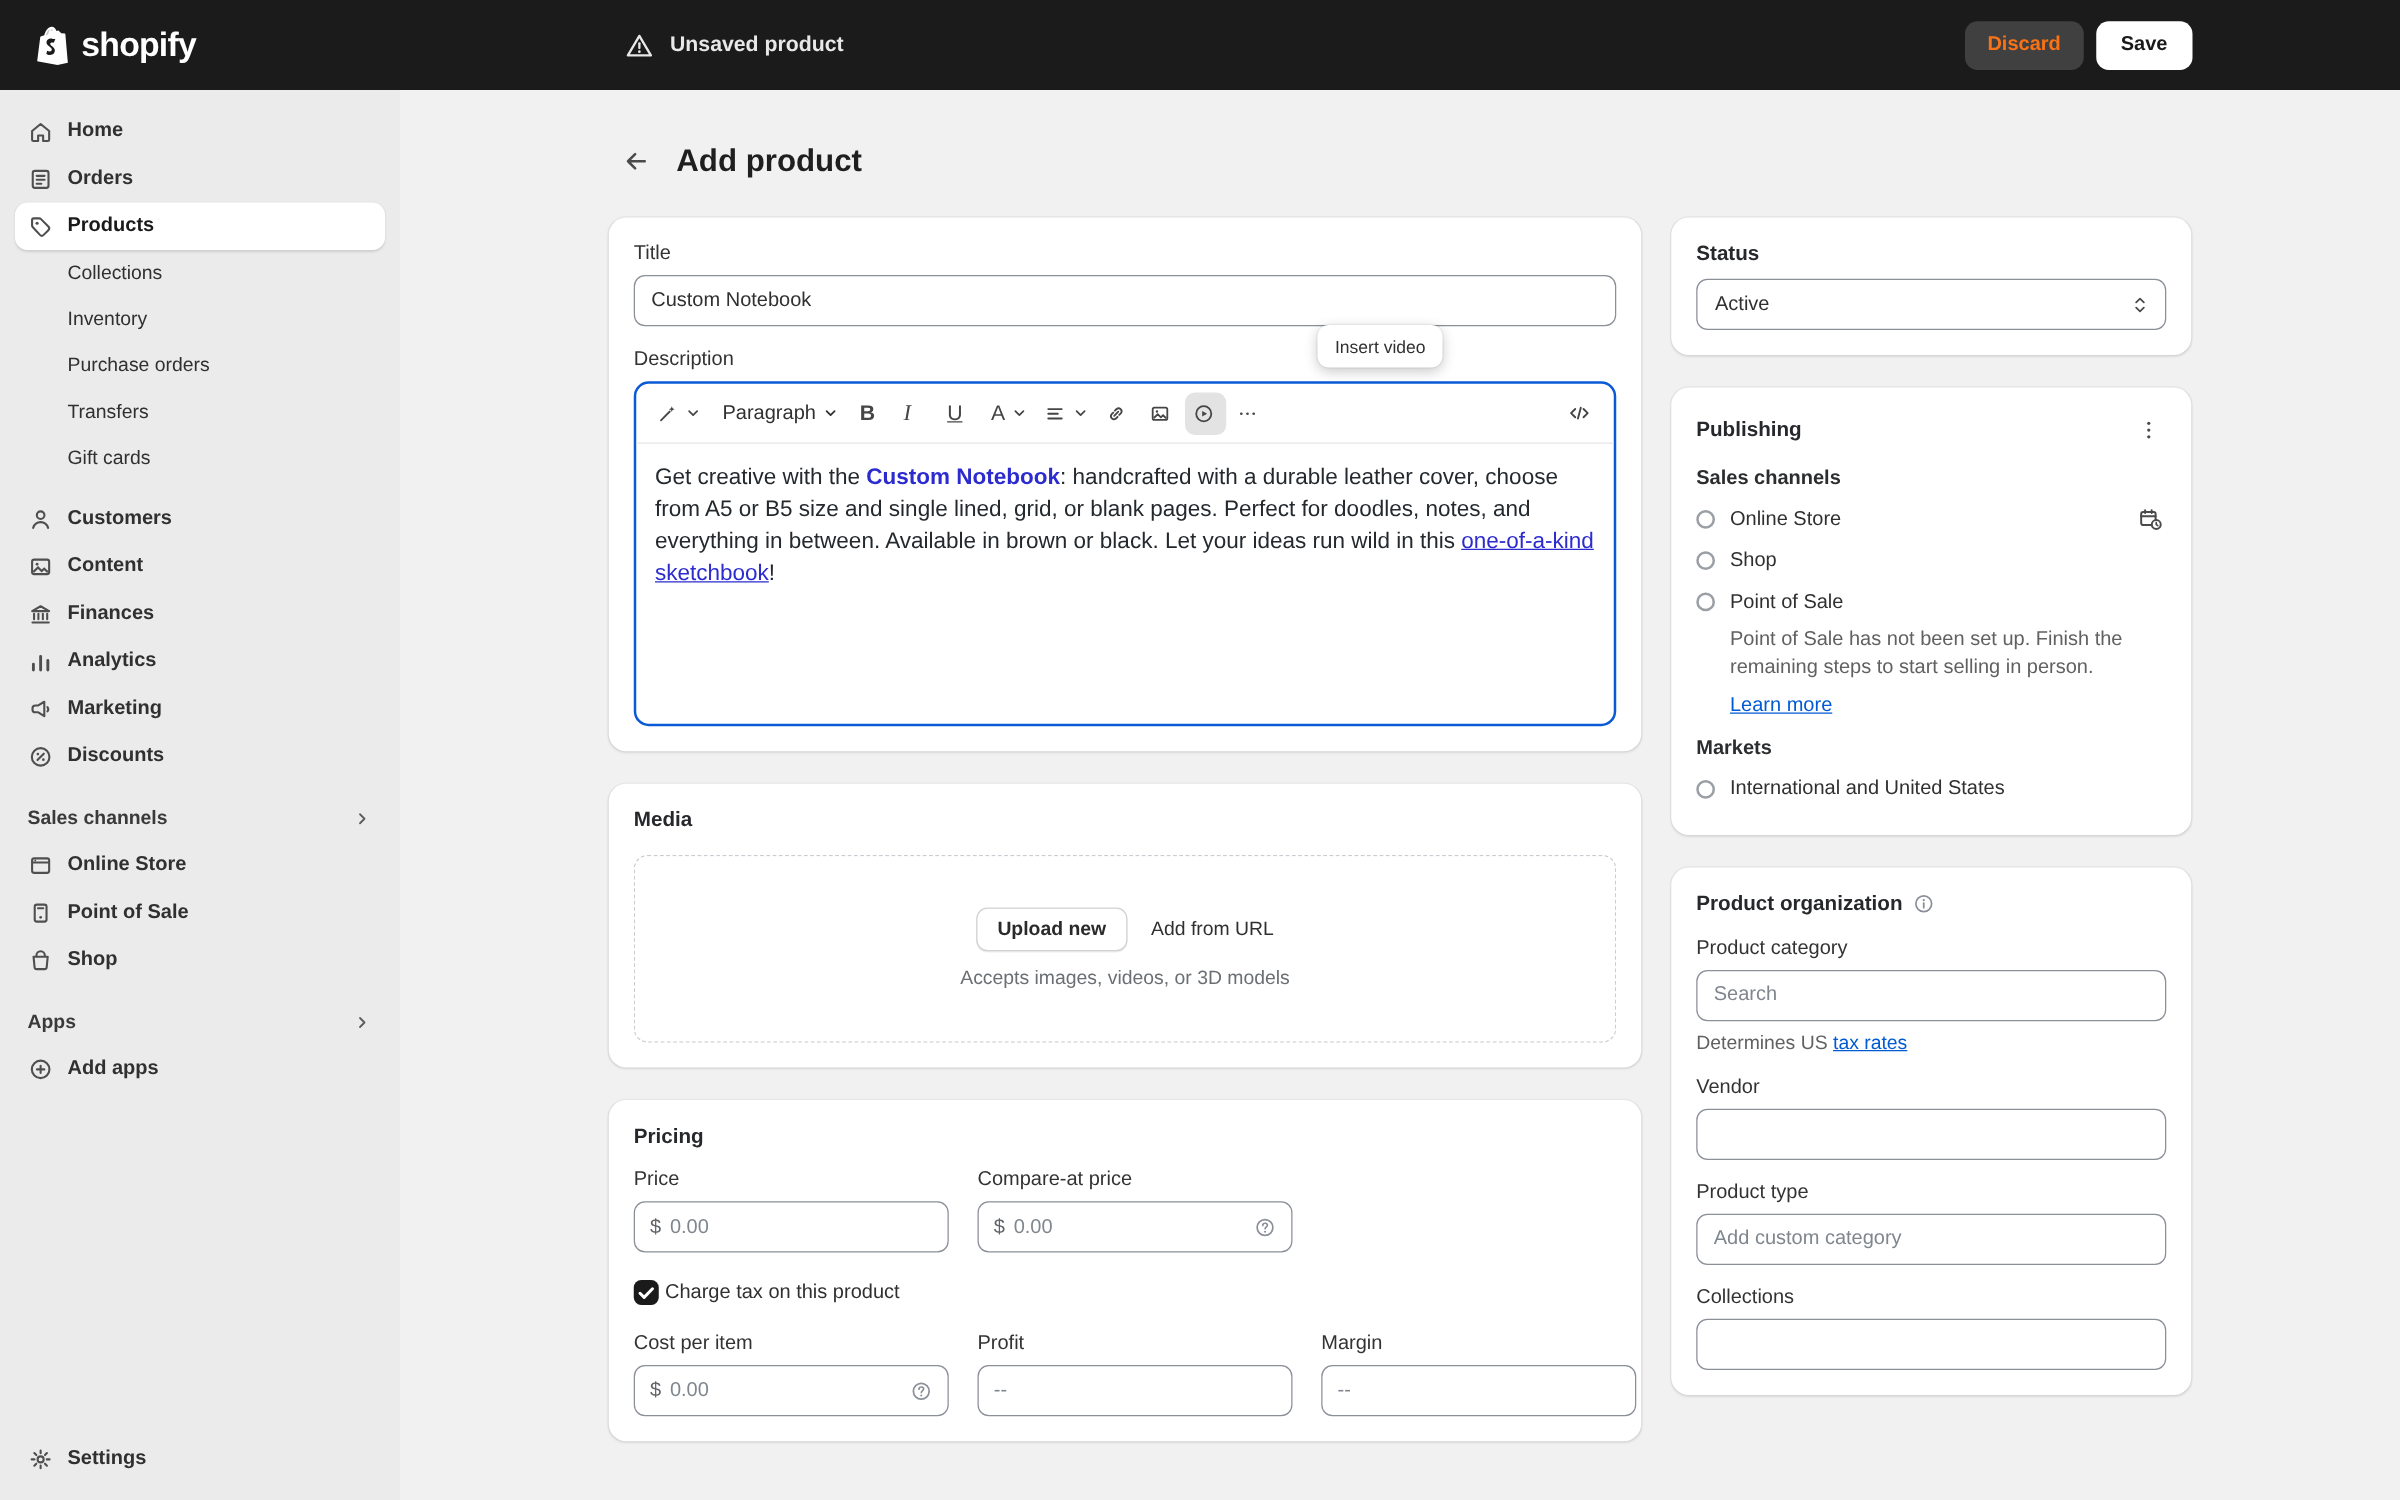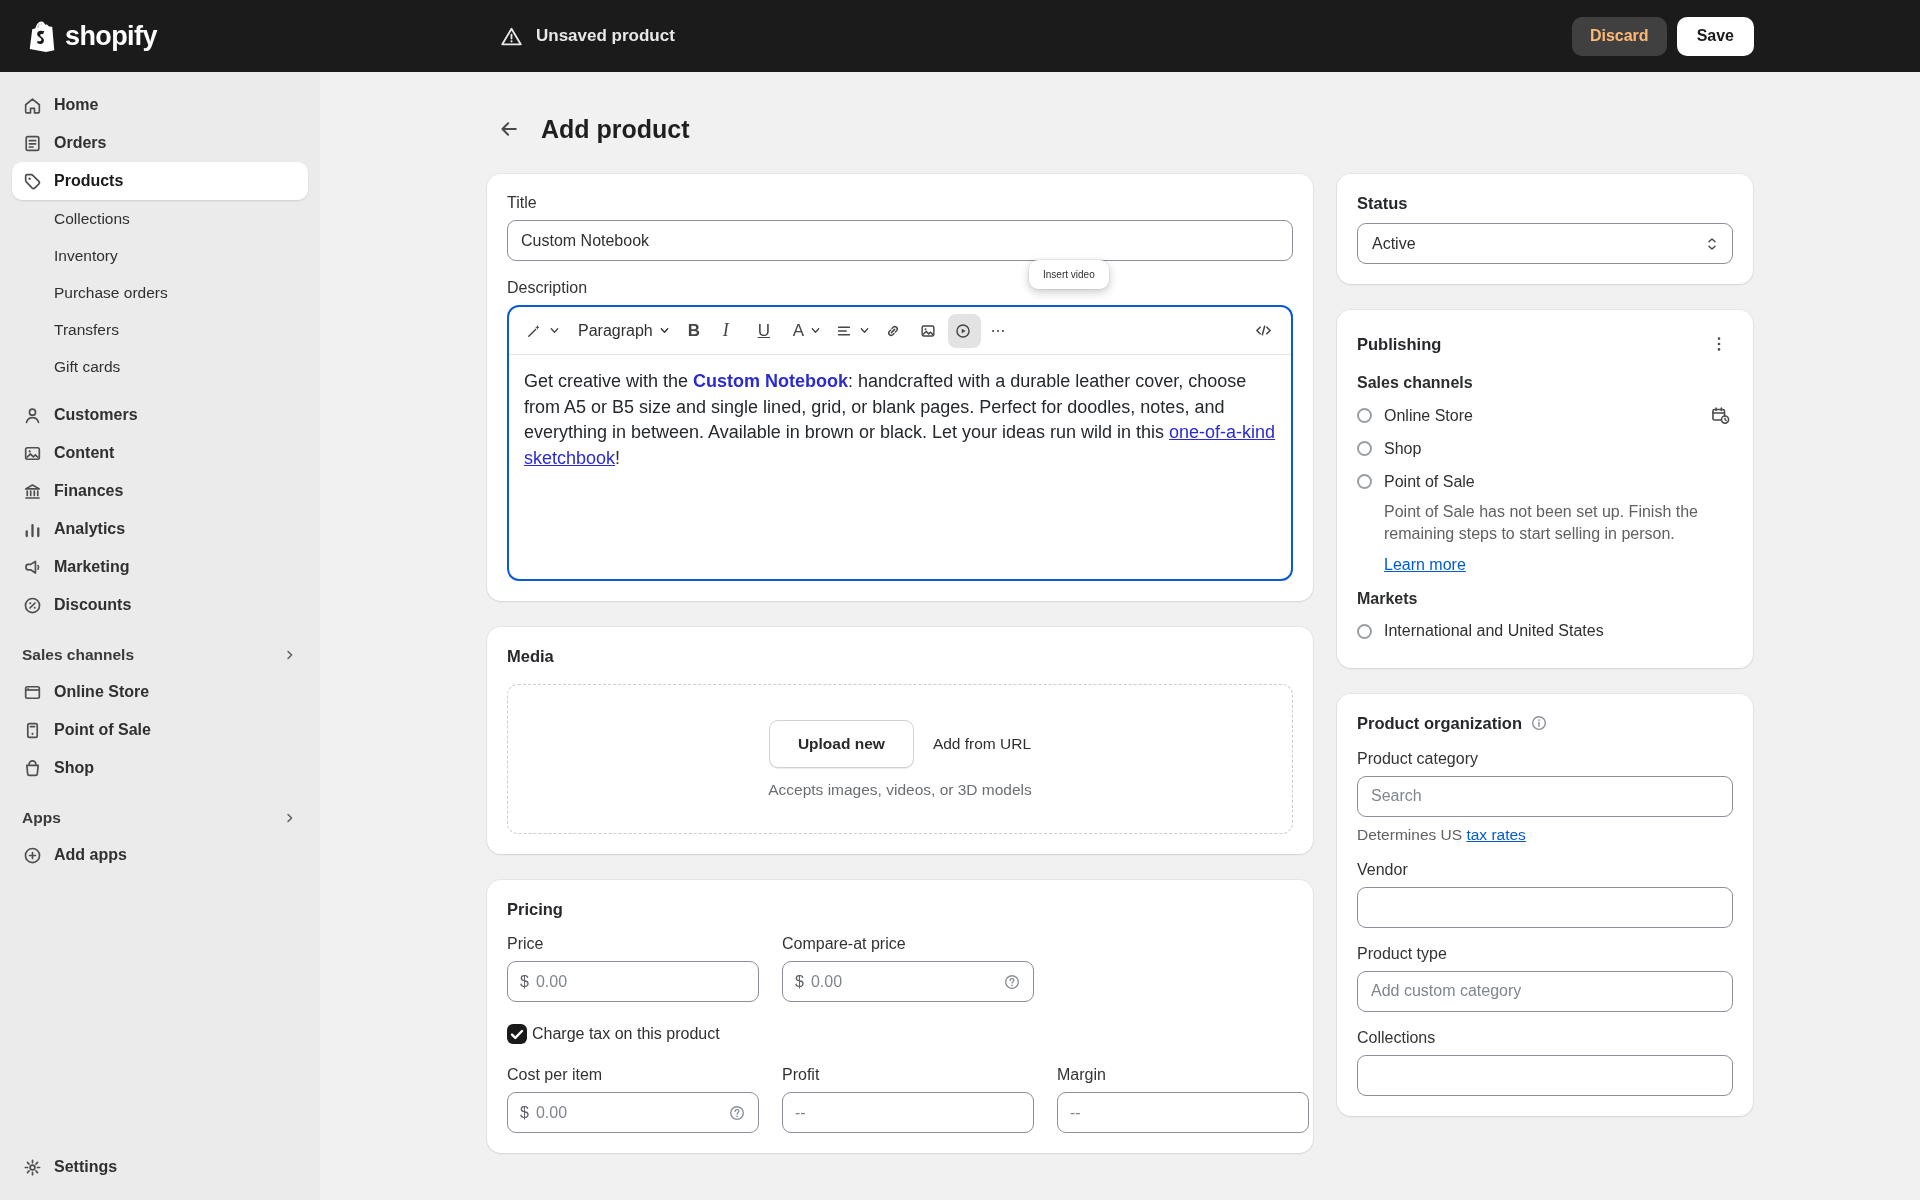--- a/index.html
+++ b/index.html
@@ -7,21 +7,21 @@
   body { font-family:"Liberation Sans", sans-serif; background:#f1f1f1; color:#303030; }
   button { font-family:inherit; }
 
   
   .topbar { position:fixed; top:0; left:0; width:1920px; height:72px; background:#1b1b1b; display:flex; align-items:center; padding:0 26px; z-index:50; }
   .brand { display:flex; align-items:center; gap:9px; cursor:pointer; }
   .brand-word { color:#ffffff; font-size:27px; font-weight:bold; letter-spacing:-0.6px; }
   .unsaved-wrap { position:absolute; left:500px; top:0; height:72px; display:flex; align-items:center; gap:13px; }
   .unsaved-text { color:#e8e8e8; font-size:17px; font-weight:bold; }
   .topbar-actions { position:absolute; right:166px; top:0; height:72px; display:flex; align-items:center; gap:10px; }
-  .btn-discard { background:#404040; color:#fdba74; height:39px; padding:0 18px; border:none; border-radius:10px; font-size:16px; font-weight:600; cursor:pointer; }
+  .btn-discard { background:#404040; color:#f97316; height:39px; padding:0 18px; border:none; border-radius:10px; font-size:16px; font-weight:600; cursor:pointer; }
   .btn-save { background:#ffffff; color:#1a1a1a; height:39px; padding:0 20px; border:none; border-radius:10px; font-size:16px; font-weight:600; cursor:pointer; }
 
   
   .sidebar { position:fixed; top:72px; left:0; bottom:0; width:320px; background:#ebebeb; padding:14px 12px; display:flex; flex-direction:column; overflow:hidden; }
   .nav-item { display:flex; align-items:center; gap:11px; height:38px; padding:0 10px; border-radius:10px; font-size:16px; color:#303030; cursor:pointer; flex:0 0 auto; }
   .nav-icon { width:21px; height:21px; color:#4f4f4f; display:flex; align-items:center; justify-content:center; flex:0 0 21px; }
   .nav-icon svg { width:21px; height:21px; }
   .nav-label { font-weight:600; white-space:nowrap; }
   .nav-item.active { background:#ffffff; box-shadow:0 1px 2px rgba(0,0,0,.12); }
   .nav-item.active .nav-label { font-weight:bold; color:#1a1a1a; }
@@ -56,26 +56,26 @@
   .tb-btn svg { display:block; }
   .tb-paragraph { font-size:16px; padding:0 10px; color:#303030; }
   .tb-bold { font-weight:bold; }
   .tb-italic { font-style:italic; font-family:"Liberation Serif", serif; font-size:18px; }
   .tb-underline { text-decoration:underline; }
   .tb-video { background:#e3e3e3; }
   .tb-code { margin-left:auto; }
   .editor-body { padding:14px 15px; min-height:224px; font-size:18px; line-height:1.42; color:#24292e; cursor:text; }
   .editor-link-bold { color:#2b2bcf; font-weight:bold; text-decoration:none; cursor:pointer; }
   .editor-link { color:#2b2bcf; text-decoration:underline; cursor:pointer; }
-  .tooltip { position:absolute; top:-47px; left:520px; background:#fff; border-radius:9px; box-shadow:0 3px 10px rgba(0,0,0,.22), 0 0 0 1px rgba(0,0,0,.05); padding:9px 14px; font-size:10px; color:#303030; white-space:nowrap; z-index:10; }
+  .tooltip { position:absolute; top:-47px; left:545px; background:#fff; border-radius:9px; box-shadow:0 3px 10px rgba(0,0,0,.22), 0 0 0 1px rgba(0,0,0,.05); padding:9px 14px; font-size:14px; color:#303030; white-space:nowrap; z-index:10; }
 
   
   .media-zone { margin-top:18px; border:1px dashed #c9ccd0; border-radius:11px; height:150px; display:flex; flex-direction:column; align-items:center; justify-content:center; gap:13px; }
   .media-actions { display:flex; align-items:center; gap:19px; }
-  .btn-upload { height:48px; padding:0 28px; border-radius:9px; background:#fff; border:1px solid #cfd1d4; box-shadow:0 1px 0 rgba(0,0,0,.07); font-size:15.5px; font-weight:600; color:#2a2a2a; cursor:pointer; }
+  .btn-upload { height:35px; padding:0 16px; border-radius:9px; background:#fff; border:1px solid #cfd1d4; box-shadow:0 1px 0 rgba(0,0,0,.07); font-size:15.5px; font-weight:600; color:#2a2a2a; cursor:pointer; }
   .link-add-url { font-size:15.5px; font-weight:500; color:#303030; background:none; border:none; cursor:pointer; }
   .media-hint { font-size:15.5px; color:#6b6f73; }
 
   
   .pricing-grid { display:grid; grid-template-columns:252px 252px 252px; column-gap:23px; margin-top:16px; }
   .money-field { display:flex; align-items:center; height:41px; border:1px solid #8a8f98; border-radius:9px; padding:0 12px; background:#fff; }
   .money-field .cur { color:#5f6368; font-size:16px; margin-right:7px; }
   .money-field input { border:none; outline:none; flex:1; font-size:16px; font-family:inherit; color:#ec4899; min-width:0; background:transparent; }
   .money-field input::placeholder { color:#7f868d; }
   .q-icon { margin-left:6px; flex:0 0 auto; display:flex; cursor:pointer; }

